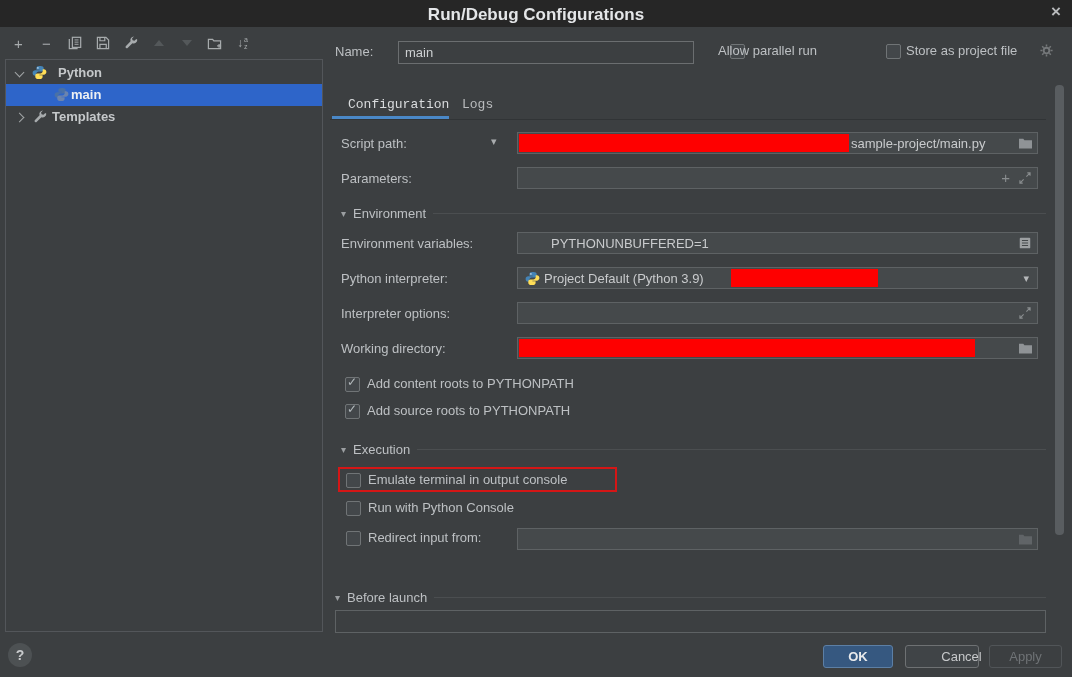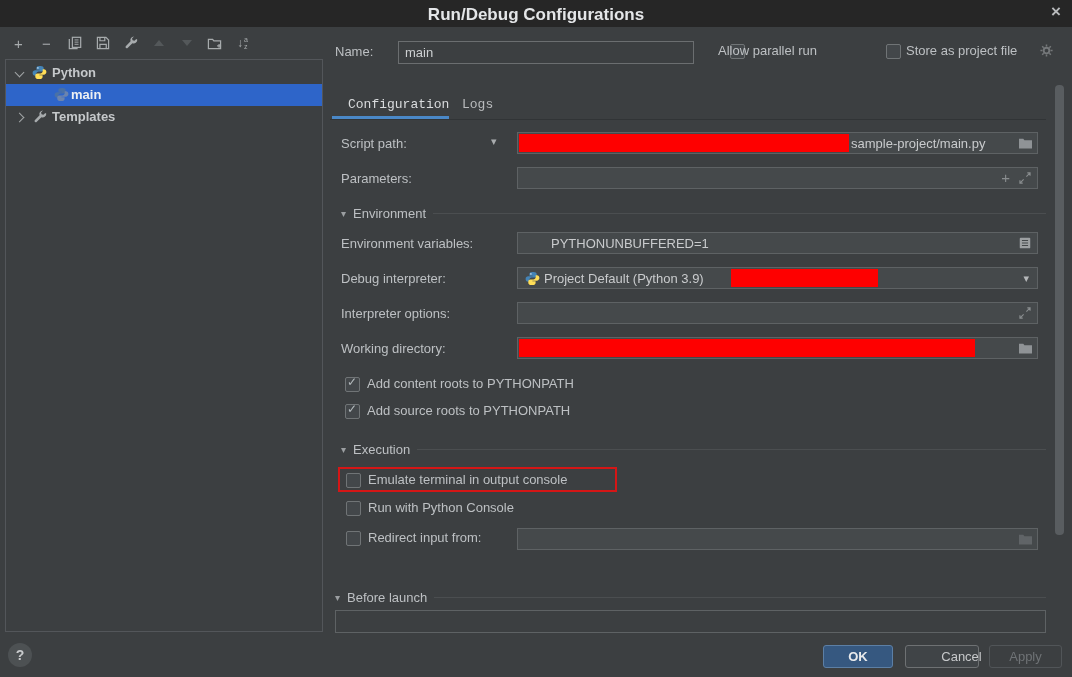--- a/index.html
+++ b/index.html
@@ -118,21 +118,21 @@
   </div>
 
   <div class="tree">
     <div class="trow" style="top:2px;">
       <span class="chev down" style="left:10px;top:7px;"></span>
       <svg class="fico" style="left:26px;top:3px;" width="15" height="15" viewBox="0 0 15 15">
           <path fill="#4584b6" d="M7.4 1c-1.9 0-3 .9-3 2.3v1.4h3.2v.6H3.2C1.7 5.3.6 6.4.6 7.9c0 1.6 1 2.8 2.5 2.8h1.2V8.9c0-1.3 1.1-2.4 2.4-2.4h3c1.1 0 2-.9 2-2V3.3C11.7 1.9 10.4 1 8.7 1z"></path>
           <path fill="#ffde57" d="M7.6 14c1.9 0 3-.9 3-2.3v-1.4H7.4v-.6h4.4c1.5 0 2.6-1.1 2.6-2.6 0-1.6-1-2.8-2.5-2.8h-1.2v1.8c0 1.3-1.1 2.4-2.4 2.4h-3c-1.1 0-2 .9-2 2v1.2C3.3 13.1 4.6 14 6.3 14z"></path>
           <circle fill="#ffffff" cx="5.9" cy="2.9" r=".7"></circle>
         </svg>
-      <span class="tl" style="left:46px;">Python</span>
+      <span class="tl" style="left:52px;">Python</span>
     </div>
     <div class="trow sel" style="top:24px;">
       <svg class="fico dim" style="left:48px;top:3px;" width="15" height="15" viewBox="0 0 15 15">
           <path fill="#4584b6" d="M7.4 1c-1.9 0-3 .9-3 2.3v1.4h3.2v.6H3.2C1.7 5.3.6 6.4.6 7.9c0 1.6 1 2.8 2.5 2.8h1.2V8.9c0-1.3 1.1-2.4 2.4-2.4h3c1.1 0 2-.9 2-2V3.3C11.7 1.9 10.4 1 8.7 1z"></path>
           <path fill="#9aa2a8" d="M7.6 14c1.9 0 3-.9 3-2.3v-1.4H7.4v-.6h4.4c1.5 0 2.6-1.1 2.6-2.6 0-1.6-1-2.8-2.5-2.8h-1.2v1.8c0 1.3-1.1 2.4-2.4 2.4h-3c-1.1 0-2 .9-2 2v1.2C3.3 13.1 4.6 14 6.3 14z"></path>
         </svg>
       <span class="tl" style="left:65px;">main</span>
     </div>
     <div class="trow" style="top:46px;text-align:center;">
       <span class="chev right" style="left:10px;top:8px;"></span>
@@ -189,21 +189,21 @@
 
   <span class="lbl" style="left:341px;top:236px;">Environment variables:</span>
   <div class="fld" style="left:517px;top:232px;width:521px;">
     <span class="fval" style="left:13px;margin-left:20px;">PYTHONUNBUFFERED=1</span>
     <svg class="fico" style="right:5px;top:3px;" width="14" height="14" viewBox="0 0 16 16">
         <rect x="2" y="2" width="12" height="12" rx="1" fill="#9da0a2"></rect>
         <path d="M4.5 5.2h7M4.5 8h7M4.5 10.8h7" stroke="#45494b" stroke-width="1.2"></path>
       </svg>
   </div>
 
-  <span class="lbl" style="left:341px;top:271px;">Debug interpreter:</span>
+  <span class="lbl" style="left:341px;top:271px;">Python interpreter:</span>
   <div class="fld" style="left:517px;top:267px;width:521px;">
     <svg class="fico" style="left:7px;top:3px;position:absolute;" width="15" height="15" viewBox="0 0 15 15">
         <path fill="#4584b6" d="M7.4 1c-1.9 0-3 .9-3 2.3v1.4h3.2v.6H3.2C1.7 5.3.6 6.4.6 7.9c0 1.6 1 2.8 2.5 2.8h1.2V8.9c0-1.3 1.1-2.4 2.4-2.4h3c1.1 0 2-.9 2-2V3.3C11.7 1.9 10.4 1 8.7 1z"></path>
         <path fill="#ffde57" d="M7.6 14c1.9 0 3-.9 3-2.3v-1.4H7.4v-.6h4.4c1.5 0 2.6-1.1 2.6-2.6 0-1.6-1-2.8-2.5-2.8h-1.2v1.8c0 1.3-1.1 2.4-2.4 2.4h-3c-1.1 0-2 .9-2 2v1.2C3.3 13.1 4.6 14 6.3 14z"></path>
         <circle fill="#ffffff" cx="5.9" cy="2.9" r=".7"></circle>
       </svg>
     <span class="fval" style="left:26px;">Project Default (Python 3.9)</span>
     <span class="red" style="left:213px;width:147px;"></span>
     <span class="caret" style="right:8px;top:4px;color:#b4b7b9;">▾</span>
   </div>

